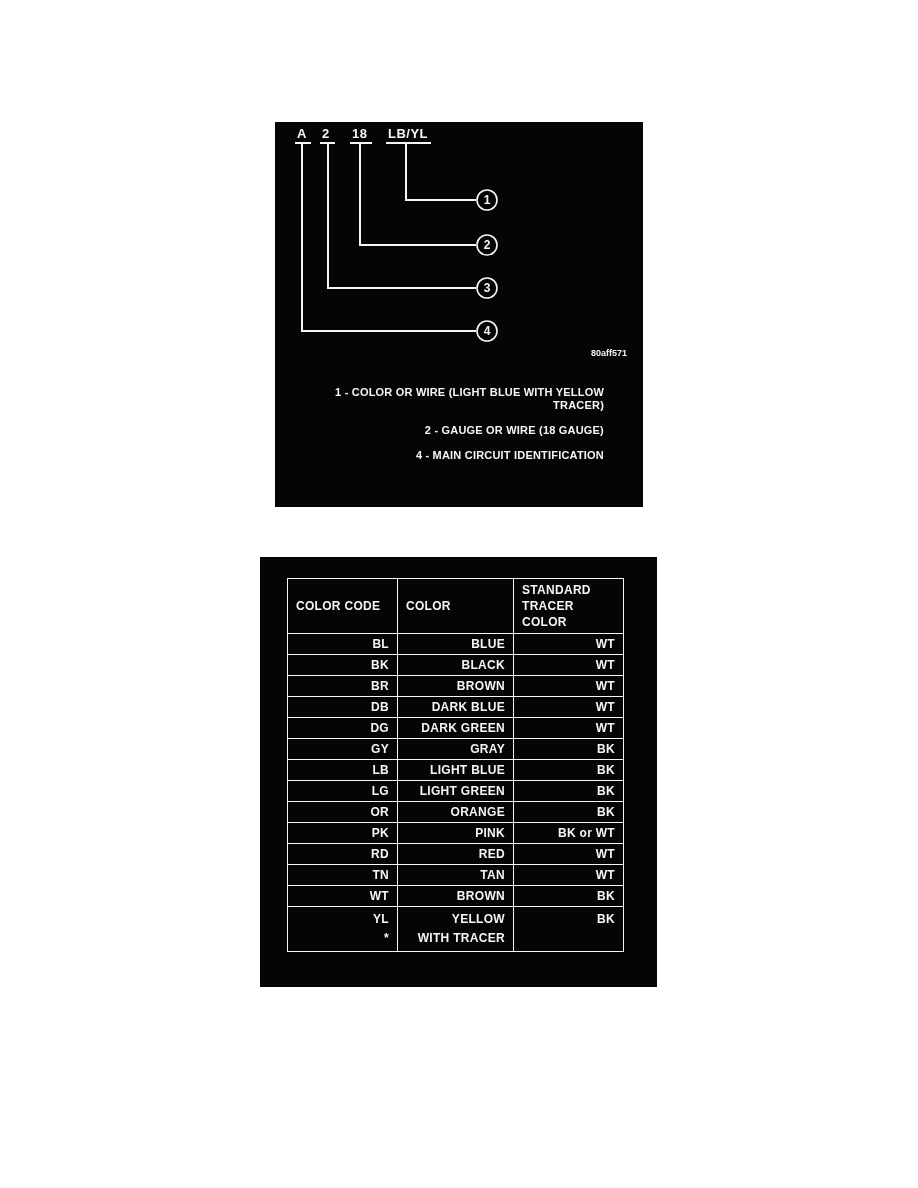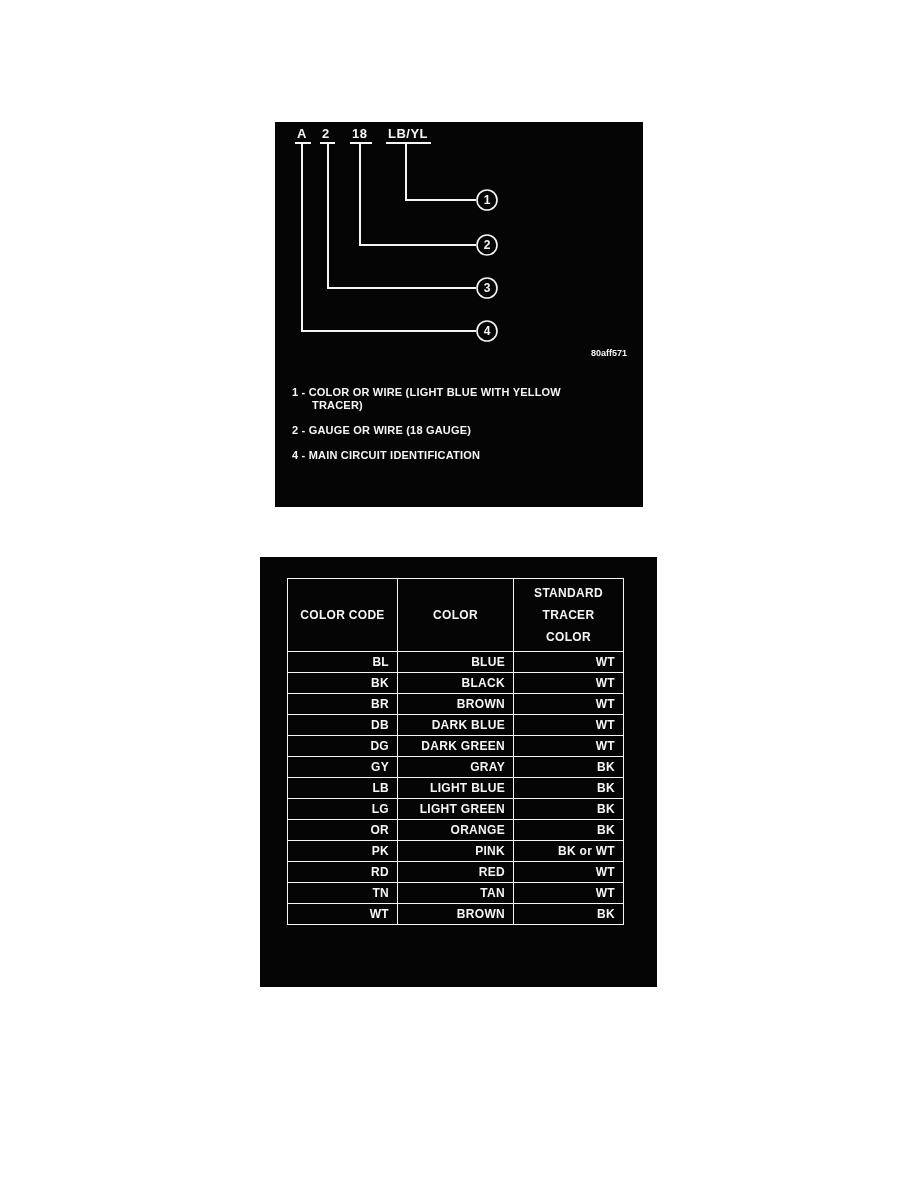--- a/index.html
+++ b/index.html
@@ -44,20 +44,21 @@
   .callout-num { font-size: 12px; }
   .figure-id { font-size: 9px; font-weight: normal; fill: #c9c9c9; }
   .diagram-line { stroke: #f5f5f5; stroke-width: 2; fill: none; }
   .callout-circle { stroke: #f5f5f5; stroke-width: 1.6; fill: #050505; }
   
   .legend {
     position: absolute;
     left: 17px;
     top: 264px;
     width: 312px;
+    text-align: right;
   }
   .legend-item {
     color: #f5f5f5;
     font-size: 11px;
     font-weight: bold;
     line-height: 13px;
     letter-spacing: 0.2px;
     margin-bottom: 12px;
     padding-left: 20px;
     text-indent: -20px;
@@ -80,22 +81,21 @@
     font-size: 12px;
     font-weight: bold;
     text-align: left;
     padding: 3px 8px;
     letter-spacing: 0.3px;
   }
   .color-table th {
     height: 46px;
     vertical-align: middle;
     white-space: pre-line;
-    line-height: 22px;
-    text-align: center;
+    line-height: 16px;
   }
   .color-table td {
     height: 14px;
     vertical-align: middle;
     text-align: right;
   }
   .color-table tr.tall td {
     vertical-align: top;
     white-space: pre-line;
     line-height: 19px;
@@ -223,17 +223,24 @@
         <tr>
           <td>TN</td>
           <td>TAN</td>
           <td>WT</td>
         </tr>
         <tr>
           <td>WT</td>
           <td>BROWN</td>
           <td>BK</td>
         </tr>
+        <tr class="tall">
+          <td>YL
+*</td>
+          <td>YELLOW
+WITH TRACER</td>
+          <td>BK</td>
+        </tr>
       </tbody>
     </table>
   </div>
 
 </div>
 
 </body></html>

